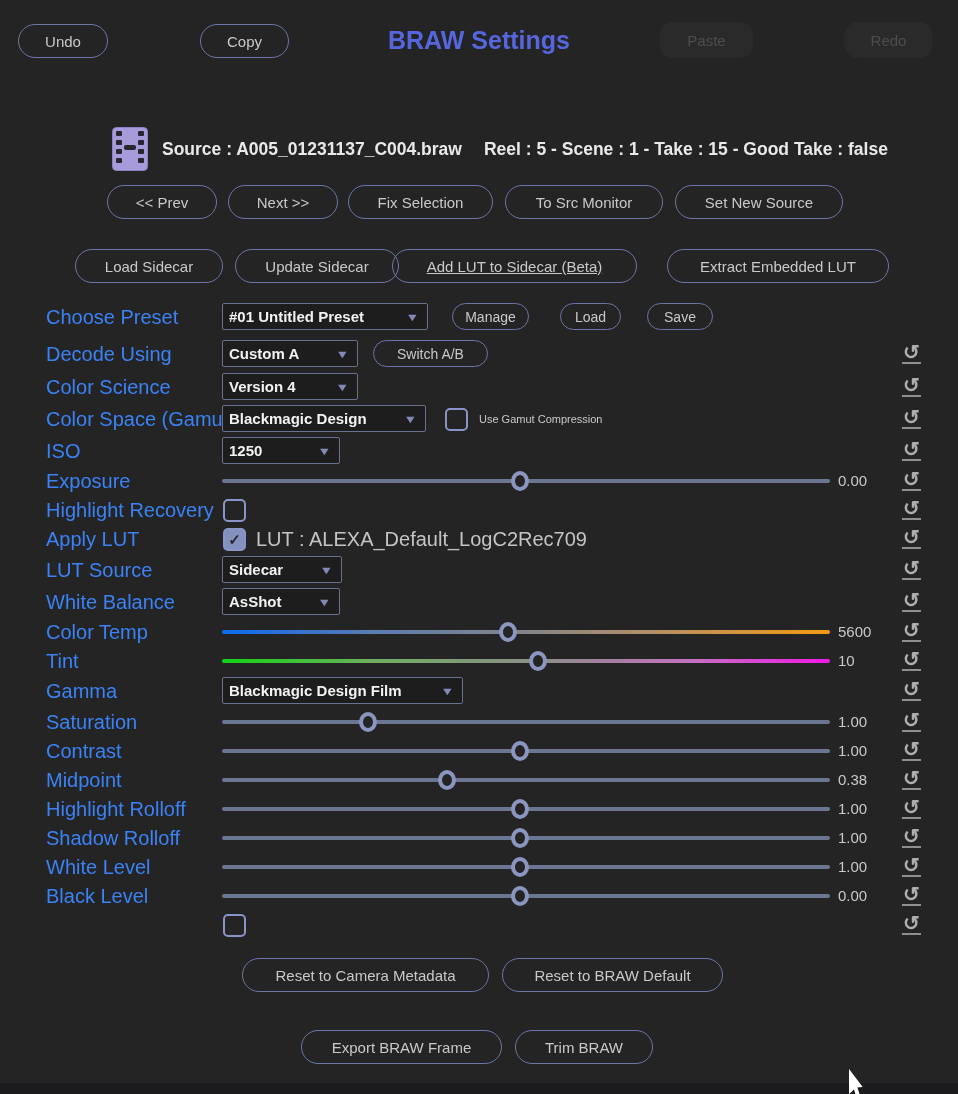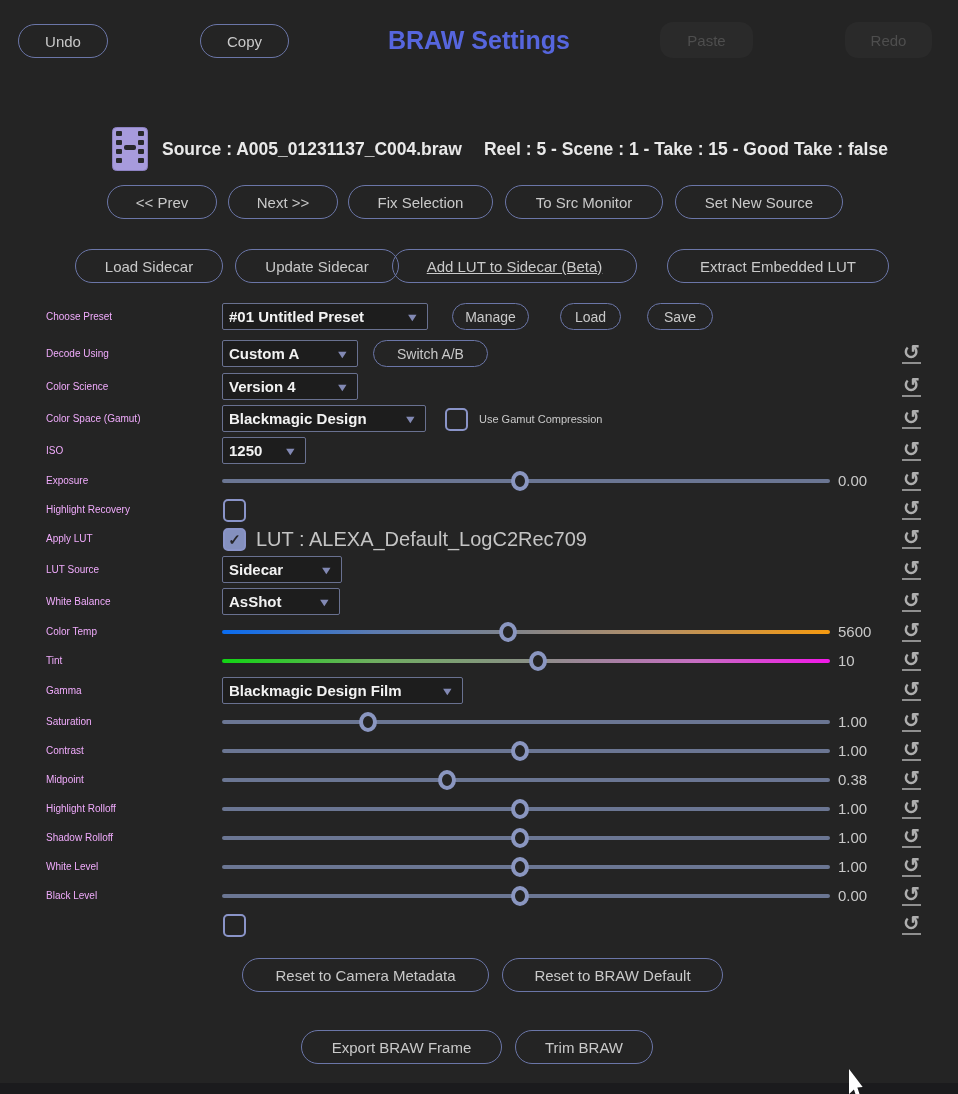--- a/index.html
+++ b/index.html
@@ -30,21 +30,21 @@
   
   .checkbox{
     position:absolute;box-sizing:border-box;width:23px;height:23px;top:4px;
     border:2px solid #8a94c8;border-radius:5px;background:transparent;cursor:pointer;
     display:flex;align-items:center;justify-content:center;
     color:transparent;font-size:15px;font-weight:bold;
   }
   .checkbox.checked{background:#8490be;color:#26262a;}
   
   .row{position:absolute;left:0;right:0;height:30px;}
-  .row-label{position:absolute;left:46px;top:0;line-height:30px;color:#f0abfc;font-size:10px;white-space:nowrap;}
+  .row-label{position:absolute;left:46px;top:0;line-height:30px;color:#3b82f6;font-size:20px;white-space:nowrap;}
   .inline-text{position:absolute;top:0;line-height:30px;color:#c4c4c4;font-size:20px;white-space:nowrap;}
   
   .slider-track{
     position:absolute;left:222px;width:608px;top:13px;height:4px;border-radius:2px;
     background:#6b7693;cursor:pointer;
   }
   .slider-track.temp{background:linear-gradient(to right,#0a6cf0,#5c7bb0 25%,#7e838c 47%,#b28f68 70%,#f59a10);}
   .slider-track.tint{background:linear-gradient(to right,#12d414,#6fae60 25%,#8c8f88 52%,#c66ec2 78%,#f218e8);}
   .slider-handle{
     position:absolute;top:-8px;width:10px;height:12px;margin-left:-9px;
@@ -146,21 +146,21 @@
       <span>Blackmagic Design</span>
       <span class="arrow">▼</span>
     </div>
     <span class="checkbox" style="left:445px;">✓</span>
     <span class="inline-text" style="left:479px;color:#c9c9c9;font-size:11px;">Use Gamut Compression</span>
     <span class="reset">↺</span>
   </div>
 
   <div class="row" style="top:436px;">
     <span class="row-label">ISO</span>
-    <div class="dropdown" style="left:222px;width:84px;">
+    <div class="dropdown" style="left:222px;width:118px;">
       <span>1250</span>
       <span class="arrow">▼</span>
     </div>
     <span class="reset">↺</span>
   </div>
 
   <div class="row" style="top:466px;">
     <span class="row-label">Exposure</span>
     <div class="slider-track">
       <div class="slider-handle" style="left: 49%;"></div>

